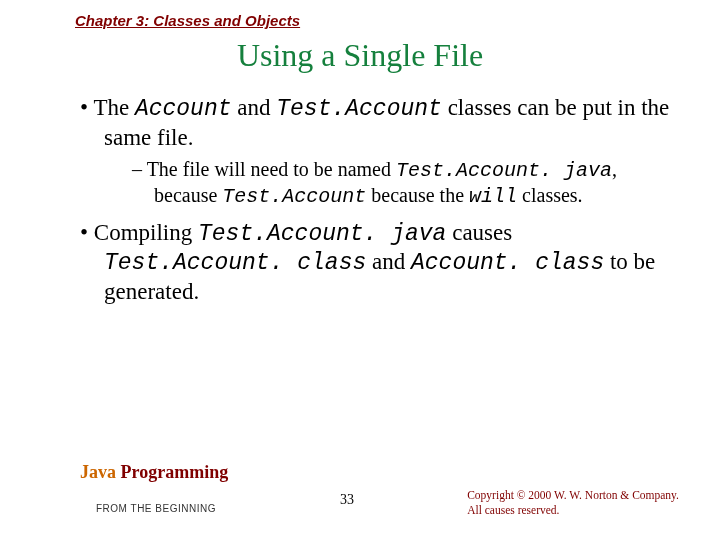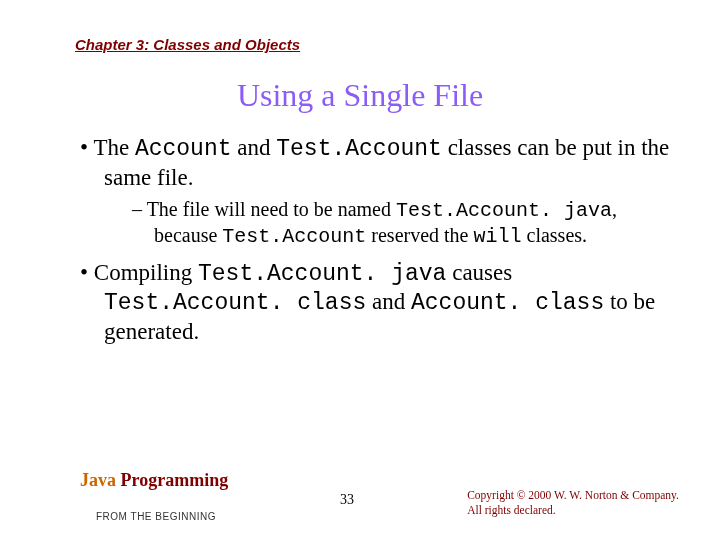--- a/index.html
+++ b/index.html
@@ -9,36 +9,36 @@
     height: 540px;
     background: #ffffff;
     font-family: "Times New Roman", Times, serif;
     color: #000;
   }
   .slide {
     position: relative;
     width: 720px;
     height: 540px;
     box-sizing: border-box;
-    padding: 36px 50px 0 80px;
+    padding: 12px 50px 0 80px;
   }
   .chapter {
     font-family: Arial, Helvetica, sans-serif;
     font-weight: bold;
     font-style: italic;
     color: #800000;
     font-size: 15px;
     text-decoration: underline;
     margin-left: -5px;
   }
   .title {
     text-align: center;
     font-size: 32px;
-    color: #8b5cf6;
-    margin-top: 24px;
+    color: #15803d;
+    margin-top: 8px;
     margin-bottom: 20px;
     margin-left: -30px;
   }
   ul.top {
     list-style: none;
     padding: 0;
     margin: 0;
   }
   ul.top > li {
     font-size: 23px;
@@ -60,32 +60,33 @@
     line-height: 1.25;
     margin-bottom: 2px;
     padding-left: 22px;
     text-indent: -22px;
   }
   ul.sub > li::before {
     content: "– ";
   }
   .code {
     font-family: "Courier New", Courier, monospace;
+    font-style: italic;
   }
   .footer {
     position: absolute;
     left: 80px;
     right: 40px;
     bottom: 18px;
     font-family: "Times New Roman", serif;
   }
   .book {
     position: absolute;
     left: 0;
-    bottom: 0;
+    bottom: 8px;
   }
   .book-title {
     font-family: Georgia, "Times New Roman", serif;
     font-weight: bold;
     font-size: 18px;
   }
   .book-title .j1 { color: #cc6600; }
   .book-title .j2 { color: #800000; }
   .book-sub {
     font-family: Arial, Helvetica, sans-serif;
@@ -118,36 +119,36 @@
 
   <div class="chapter">Chapter 3: Classes and Objects</div>
 
   <div class="title">Using a Single File</div>
 
   <ul class="top">
     <li>
       <span>The </span><span class="code">Account</span><span> and </span><span class="code">Test.Account</span><span> classes can be put in the same file.</span>
       <ul class="sub">
         <li>
-          <span>The file will need to be named </span><span class="code">Test.Account. java</span><span>, because </span><span class="code">Test.Account</span><span> reserved the </span><span class="code">will</span><span> classes.</span>
+          <span>The file will need to be named </span><span class="code">Test.Account. java</span><span>, because </span><span class="code">Test.Account</span><span> because the </span><span class="code">will</span><span> classes.</span>
         </li>
       </ul>
     </li>
     <li>
       <span>Compiling </span><span class="code">Test.Account. java</span><span> causes </span><span class="code">Test.Account. class</span><span> and </span><span class="code">Account. class</span><span> to be generated.</span>
     </li>
   </ul>
 
   <div class="footer">
     <div class="book">
       <div class="book-title">
         <span class="j1">Java</span><span class="j2"> Programming</span>
       </div>
       <div class="book-sub">FROM THE BEGINNING</div>
     </div>
     <div class="pagenum">33</div>
     <div class="copyright">
       <div>Copyright © 2000 W. W. Norton &amp; Company.</div>
-      <div>All rights declared.</div>
+      <div>All causes reserved.</div>
     </div>
   </div>
 
 </div>
 
 </body></html>

